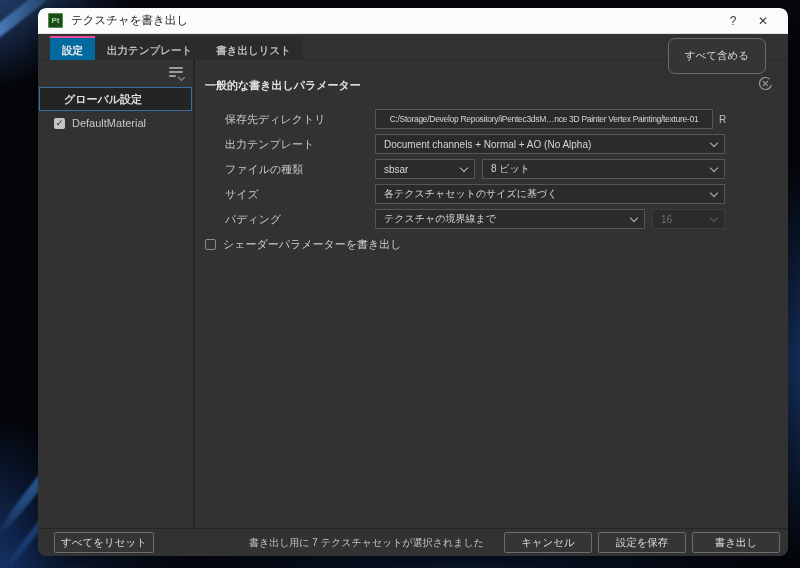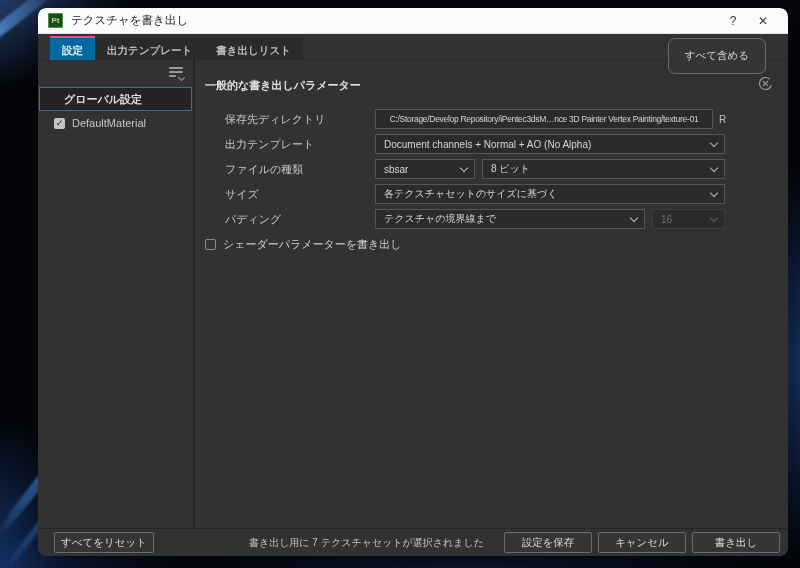--- a/index.html
+++ b/index.html
@@ -232,20 +232,20 @@
             </div>
 
           </div>
         </div>
       </div>
 
       <div class="footer">
         <div class="btn reset-all">すべてをリセット</div>
         <div class="f-spacer"></div>
         <div class="status">書き出し用に 7 テクスチャセットが選択されました</div>
+        <div class="btn f-btn">キャンセル</div>
         <div class="btn f-btn">設定を保存</div>
-        <div class="btn f-btn">キャンセル</div>
         <div class="btn f-btn">書き出し</div>
       </div>
 
     </div>
   </div>
 </div>
 
 </body></html>

